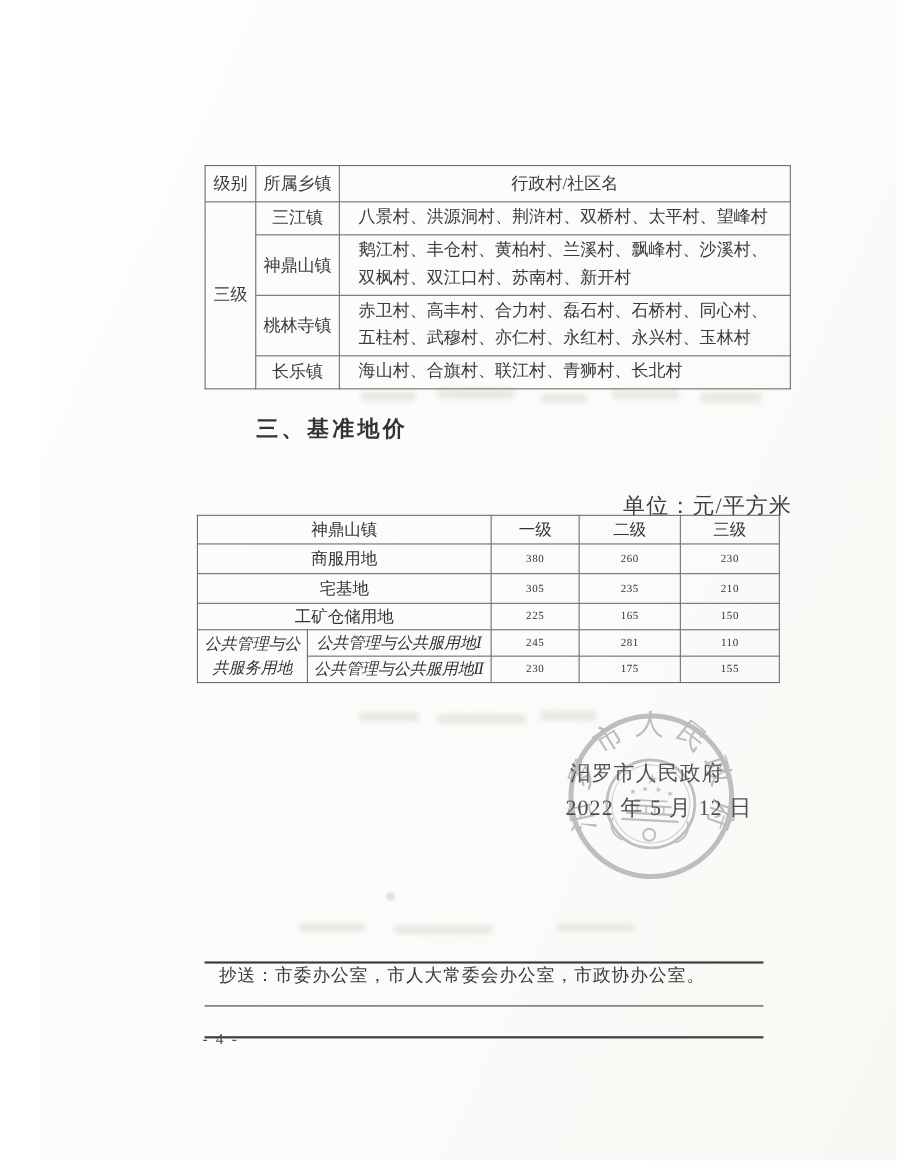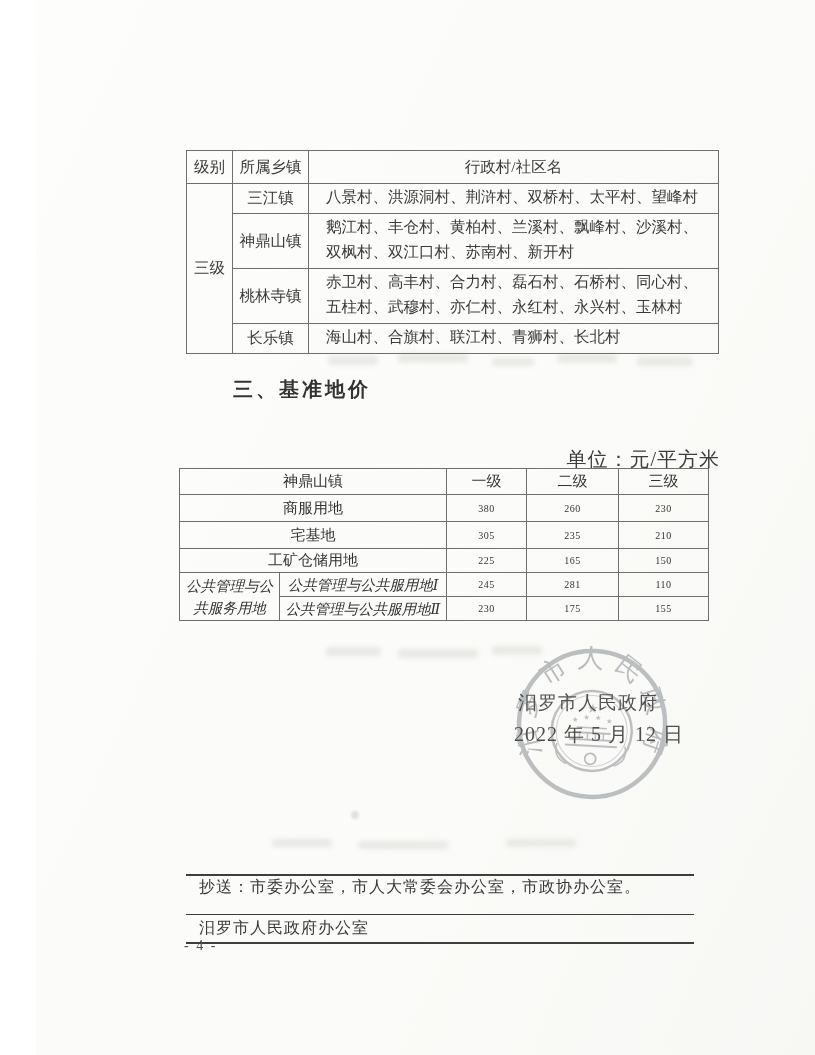--- a/index.html
+++ b/index.html
@@ -198,19 +198,18 @@
         <textPath href="#sealArc" startOffset="50%" text-anchor="middle">汨罗市人民政府</textPath>
       </text>
     </g>
   </svg>
   <div class="seal-name">汨罗市人民政府</div>
   <div class="seal-date">2022 年 5 月 12 日</div>
 
   <div class="footer">
     <div class="footer-row1">抄送：市委办公室，市人大常委会办公室，市政协办公室。</div>
     <div class="footer-row2">
-      <span>汨罗市人民政府办公室</span>
     </div>
   </div>
 
   <div class="page-number">- 4 -</div>
 
 </div>
 
 </body></html>

